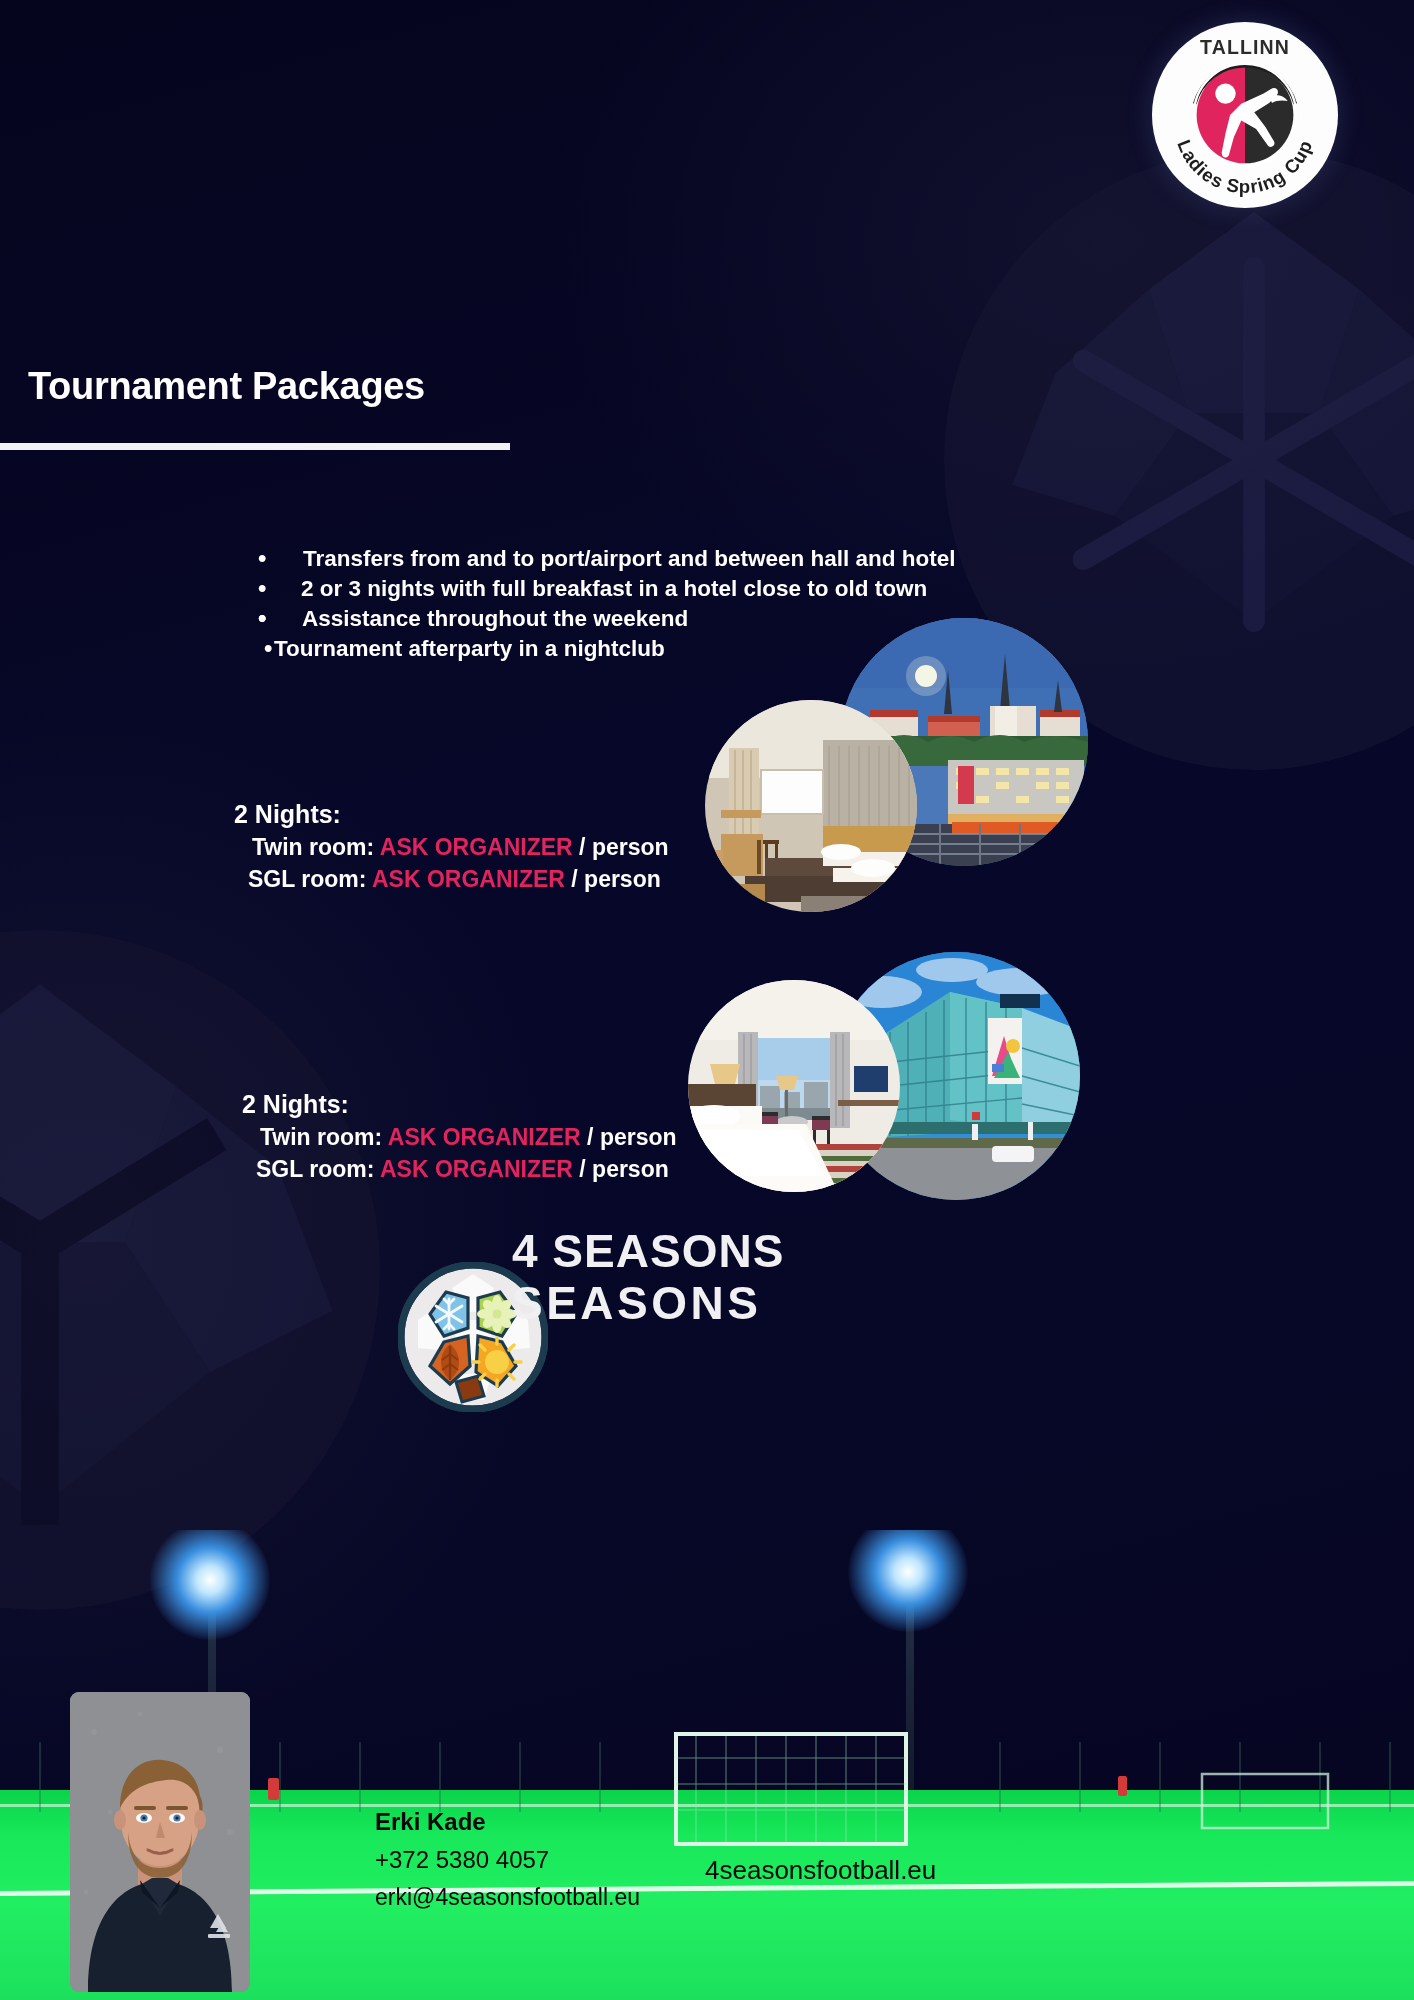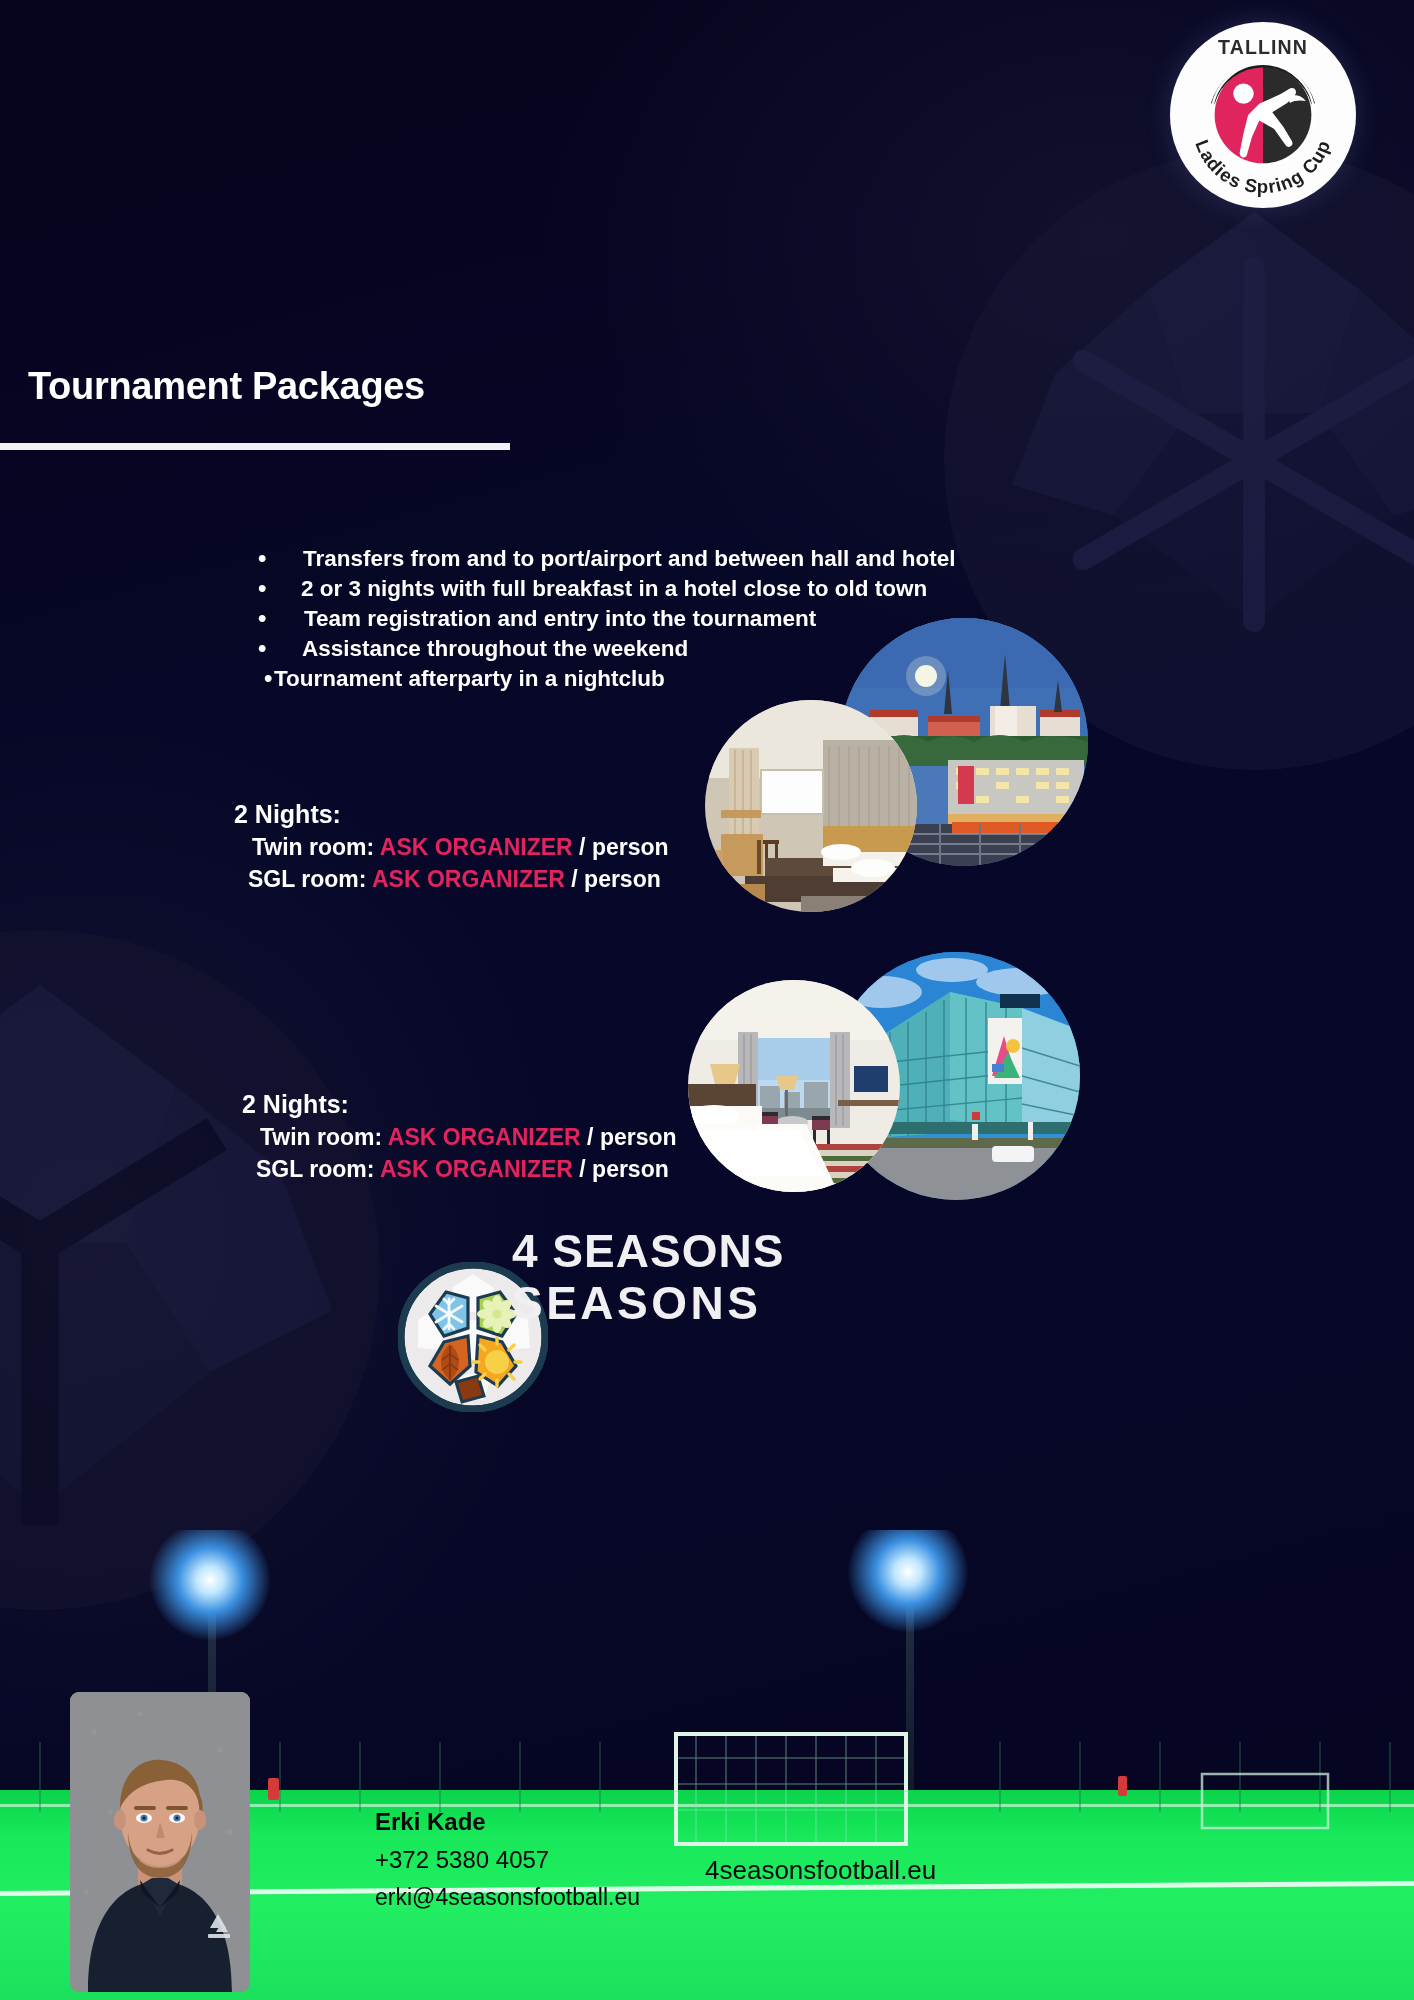--- a/index.html
+++ b/index.html
@@ -28,21 +28,21 @@
 
   
   .header-title{
     position:absolute; left:62px; top:82px; width:640px;
     color:#fff; font-size:35px; font-weight:bold; line-height:1.24;
     letter-spacing:-.2px;
   }
 
   
   .badge{
-    position:absolute; right:58px; top:22px;
+    position:absolute; right:76px; top:22px;
     width:186px; height:186px; border-radius:50%;
     background:#fdfdfd;
     box-shadow:0 0 26px rgba(120,130,200,.22);
     text-align:right;
   }
 
   
   .section-head{
     position:absolute; left:28px; top:365px;
     color:#fff; font-size:38px; font-weight:bold; letter-spacing:-.3px;
@@ -232,21 +232,20 @@
     <li>
       <span class="bul">•</span>
       <span>Transfers from and to port/airport and between hall and hotel</span>
     </li>
     <li>
       <span class="bul">•</span>
       <span>2 or 3 nights  with full breakfast in a hotel close to old town</span>
     </li>
     <li>
       <span class="bul">•</span>
-      <span>Team registration and entry into the tournament</span>
     </li>
     <li>
       <span class="bul">•</span>
       <span>Assistance throughout the weekend</span>
     </li>
     <li>
       <span class="bul">•</span>
       <span>Tournament afterparty in a nightclub</span>
     </li>
   </ul>

